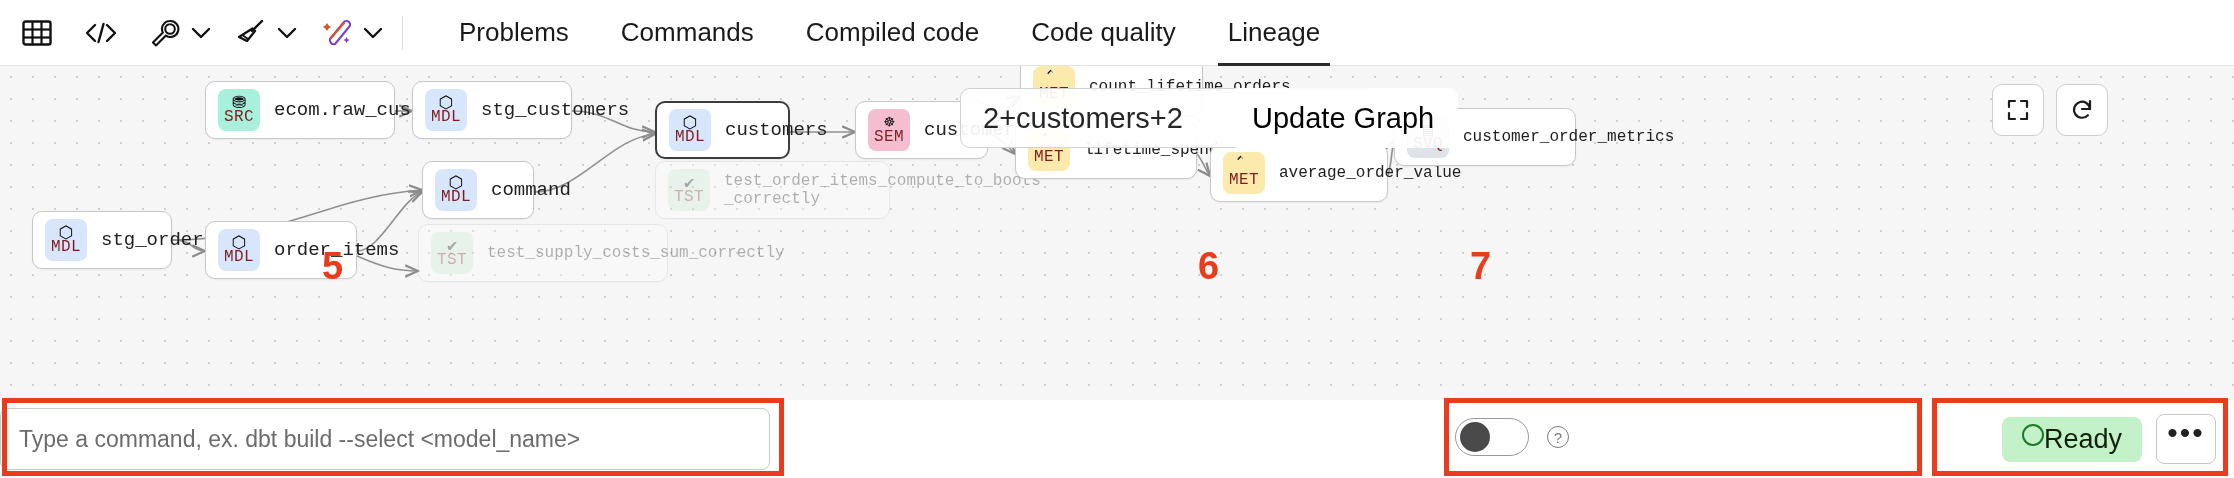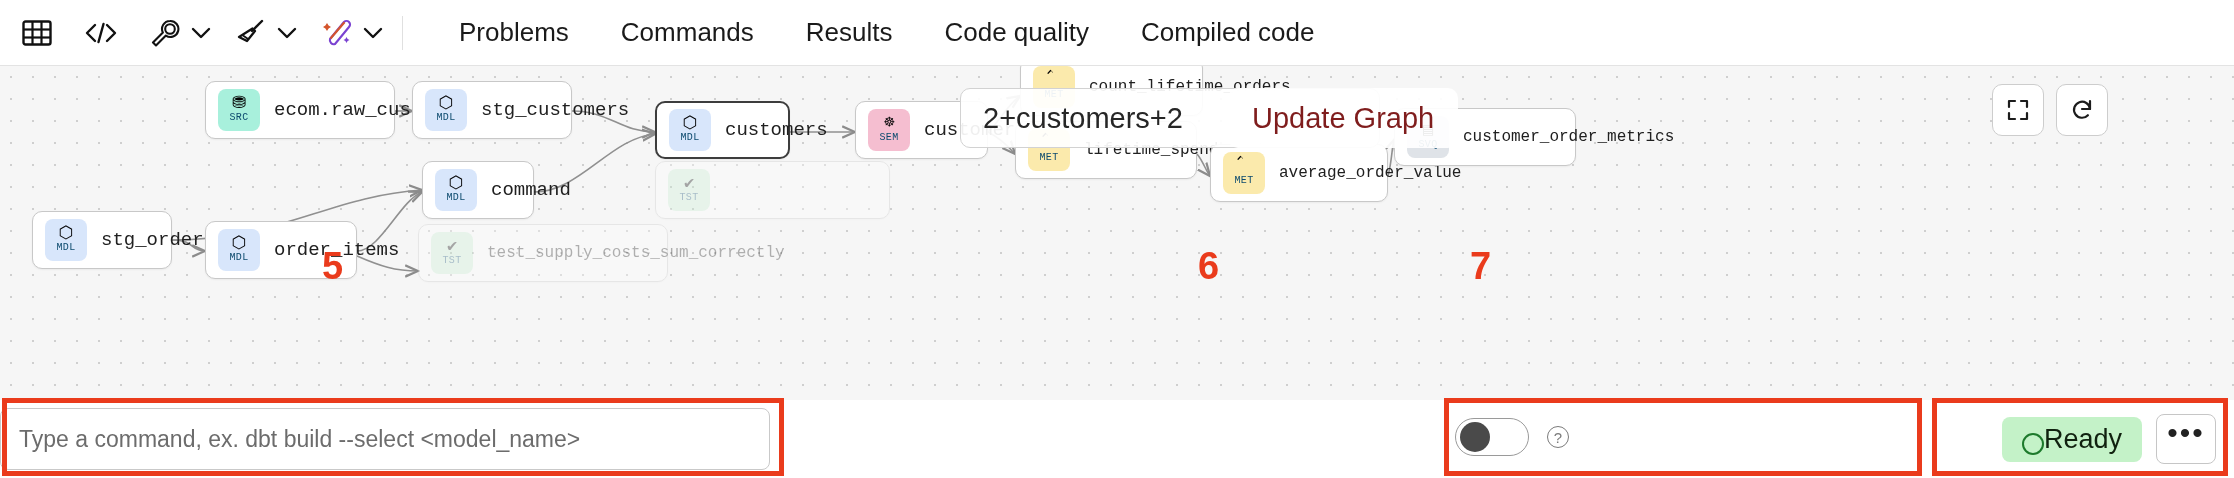--- a/index.html
+++ b/index.html
@@ -69,21 +69,21 @@
     font-family: Liberation Mono, monospace;
   }
   .node.selected { border: 2px solid #3d3d3d; }
   .node.ghost { opacity: .33; }
   .node .badge {
     width: 42px; height: 42px; border-radius: 8px;
     display: flex; flex-direction: column; align-items: center; justify-content: center;
     flex: 0 0 auto; margin-right: 14px;
   }
   .node .badge .glyph { font-size: 17px; line-height: 14px; }
-  .node .badge .code { font-size: 10px; letter-spacing: .4px; line-height: 13px; color: #0c4a6e; }
+  .node .badge .code { font-size: 16px; letter-spacing: .4px; line-height: 13px; color: #7f1d1d; }
   .node .label { font-size: 19px; color: #202020; white-space: nowrap; }
   .node .label.small { font-size: 16px; }
   .badge-src { background: #a8f0dc; }
   .badge-mdl { background: #d8e6fb; }
   .badge-sem { background: #f5bed0; }
   .badge-met { background: #fbeaac; }
   .badge-tst { background: #c9efd4; }
   .badge-svq { background: #dfe3e8; }
 
   
@@ -97,21 +97,21 @@
     display: flex; align-items: center;
     padding: 0 22px;
     font-size: 29px; color: #262626;
     z-index: 5;
   }
   .update-graph-btn {
     position: absolute;
     top: 22px; left: 1228px;
     height: 60px;
     display: flex; align-items: center; padding: 0 24px;
-    font-size: 29px; color: #7f1d1d;
+    font-size: 29px; color: #000000;
     background: rgba(255,255,255,.93);
     border-radius: 10px;
     cursor: pointer; z-index: 6;
   }
 
   
   .canvas-ctrls { position: absolute; top: 18px; right: 126px; display: flex; gap: 12px; z-index: 7; }
   .ctrl-btn {
     width: 52px; height: 52px; border: 1px solid #cdcdcd; border-radius: 10px;
     background: #fff; display: flex; align-items: center; justify-content: center;
@@ -149,21 +149,21 @@
   .defer-label { font-size: 27px; color: #1b1b1b; white-space: nowrap; }
   .help-icon {
     width: 22px; height: 22px; border-radius: 50%;
     border: 1.6px solid #7b7b7b; color: #7b7b7b;
     font-size: 15px; display: flex; align-items: center; justify-content: center;
     cursor: pointer;
   }
 
   .status-group { position: absolute; right: 18px; top: 14px; display: flex; align-items: center; gap: 14px; }
   .ready-pill {
-    display: flex; align-items: flex-end; 
+    display: flex; align-items: flex-start; 
     background: #c4f2c8; border-radius: 8px;
     padding: 7px 20px; font-size: 27px; color: #10210f;
     cursor: pointer;
   }
   .ready-dot { width: 22px; height: 22px; border-radius: 50%; border: 2.4px solid #1d7a2c; }
   .more-btn {
     width: 60px; height: 50px; border: 1px solid #c6c6c6; border-radius: 8px;
     background: #fff; display: flex; align-items: center; justify-content: center;
     font-size: 30px; letter-spacing: 2px; color: #222; cursor: pointer; line-height: 0;
     padding-bottom: 12px;
@@ -242,23 +242,23 @@
             </svg>
         </div>
       </div>
 
       <div class="tb-divider"></div>
     </div>
 
     <div class="tabs">
       <div class="tab">Problems</div>
       <div class="tab">Commands</div>
-      <div class="tab">Results</div>
+      <div class="tab">Compiled code</div>
       <div class="tab">Code quality</div>
-      <div class="tab">Compiled code</div>
+      <div class="tab active">Lineage</div>
     </div>
   </div>
 
   <div class="canvas">
     <svg class="edges" id="edge-layer">
       <defs>
         <marker id="arrow" markerWidth="9" markerHeight="9" refX="8" refY="4.5" orient="auto">
           <path d="M0,1 L8,4.5 L0,8" fill="none" stroke="#8c8c8c" stroke-width="1.4"></path>
         </marker>
       </defs>
@@ -319,20 +319,22 @@
             <div class="glyph">⬡</div>
             <div class="code">MDL</div>
           </div>
           <div class="label" style="white-space: pre-line;">customers</div>
         </div>
         <div class="node ghost" style="left: 655px; top: 95px; width: 235px;">
           <div class="badge badge-tst">
             <div class="glyph">✔</div>
             <div class="code">TST</div>
           </div>
+          <div class="label small" style="white-space: pre-line;">test_order_items_compute_to_boots
+_correctly</div>
         </div>
         <div class="node ghost" style="left: 418px; top: 158px; width: 250px;">
           <div class="badge badge-tst">
             <div class="glyph">✔</div>
             <div class="code">TST</div>
           </div>
           <div class="label small" style="white-space: pre-line;">test_supply_costs_sum_correctly</div>
         </div>
         <div class="node" style="left: 855px; top: 35px; width: 133px;">
           <div class="badge badge-sem">

